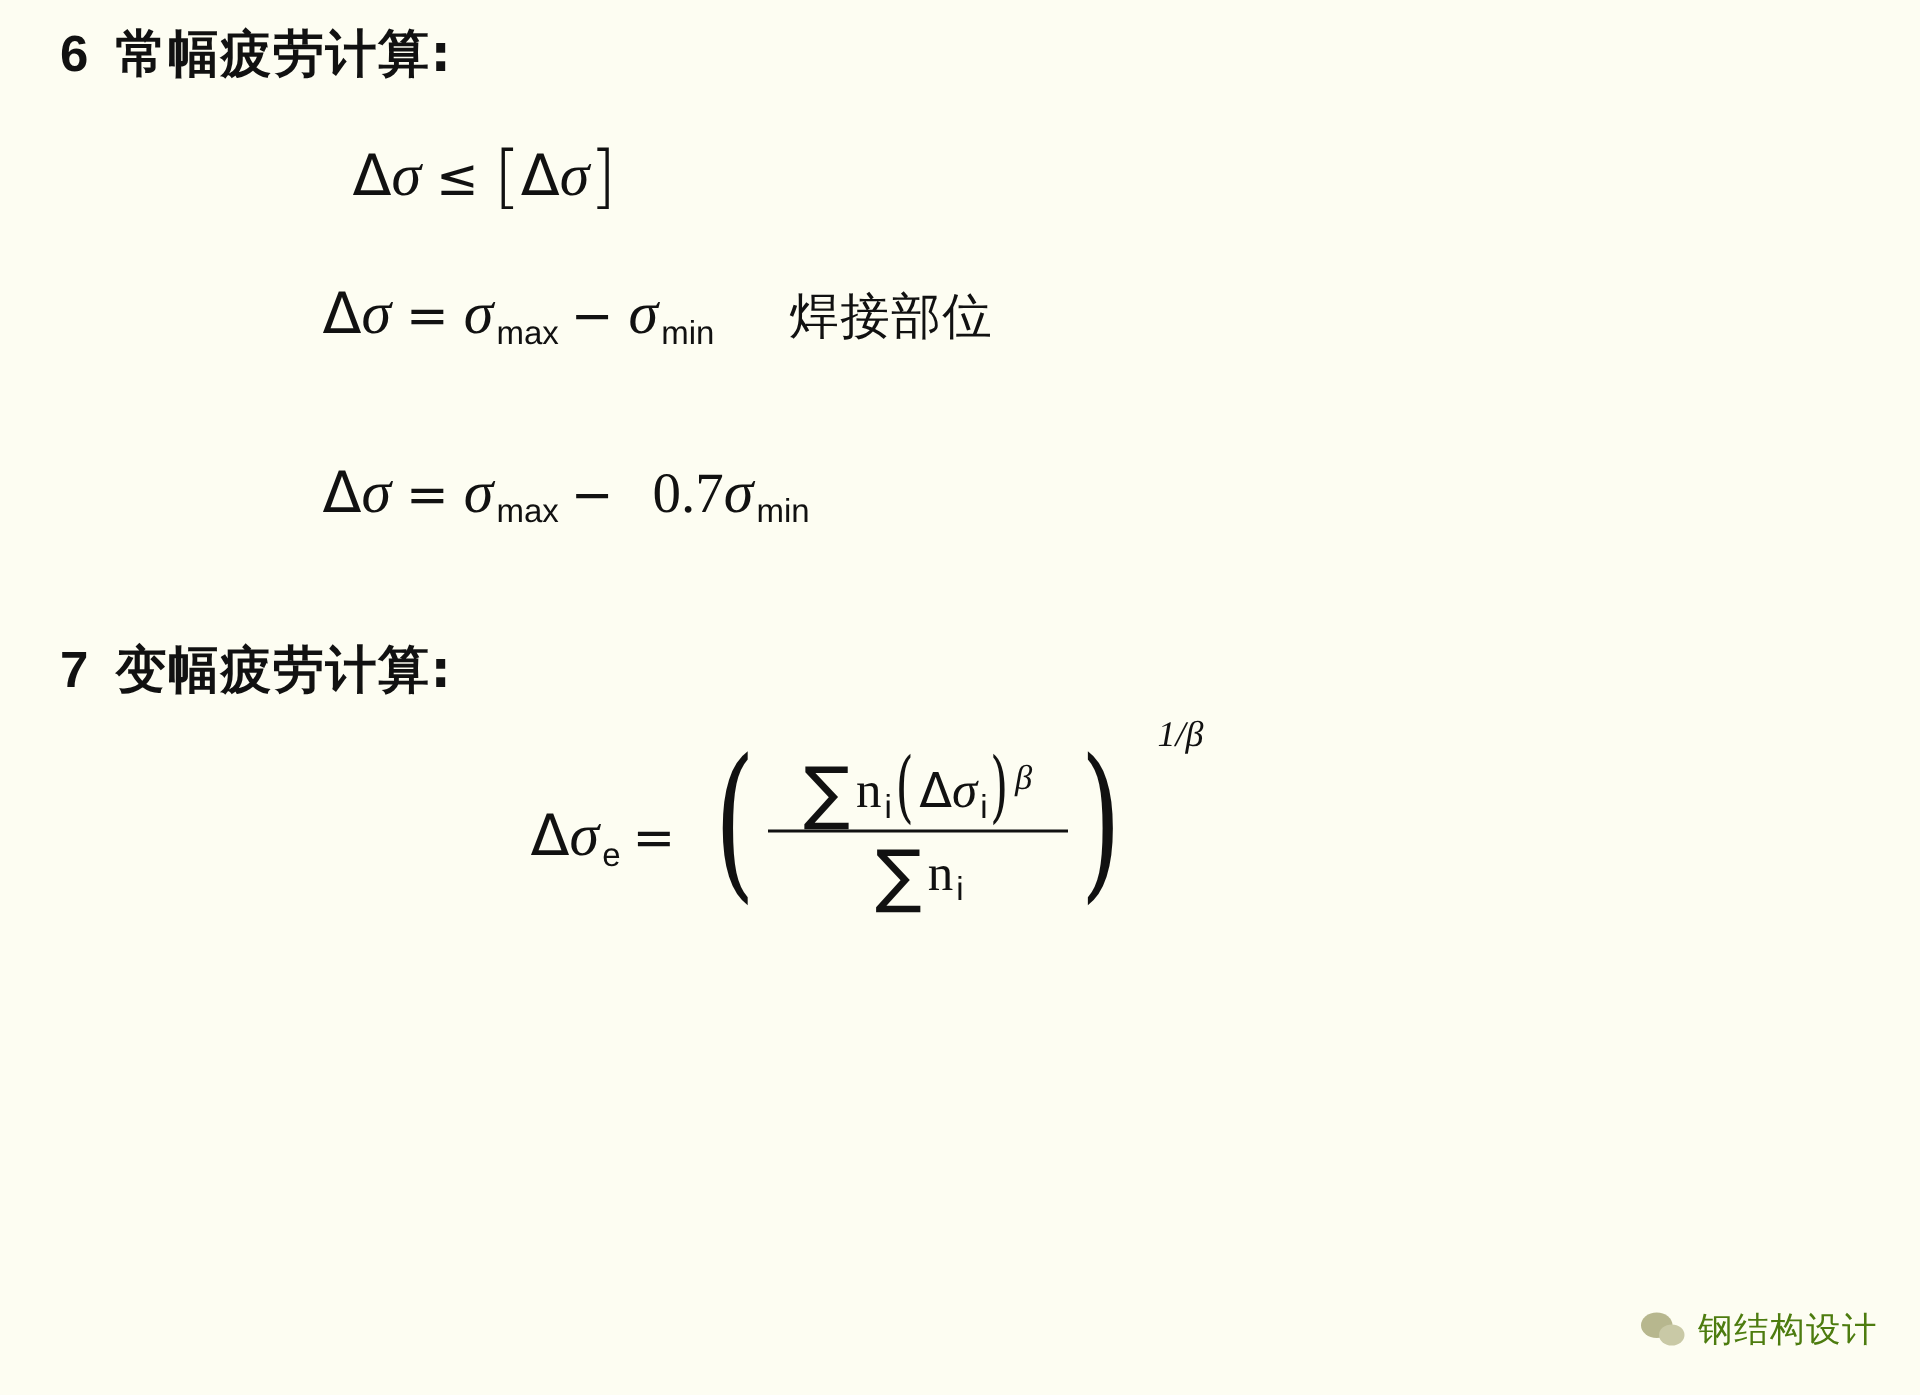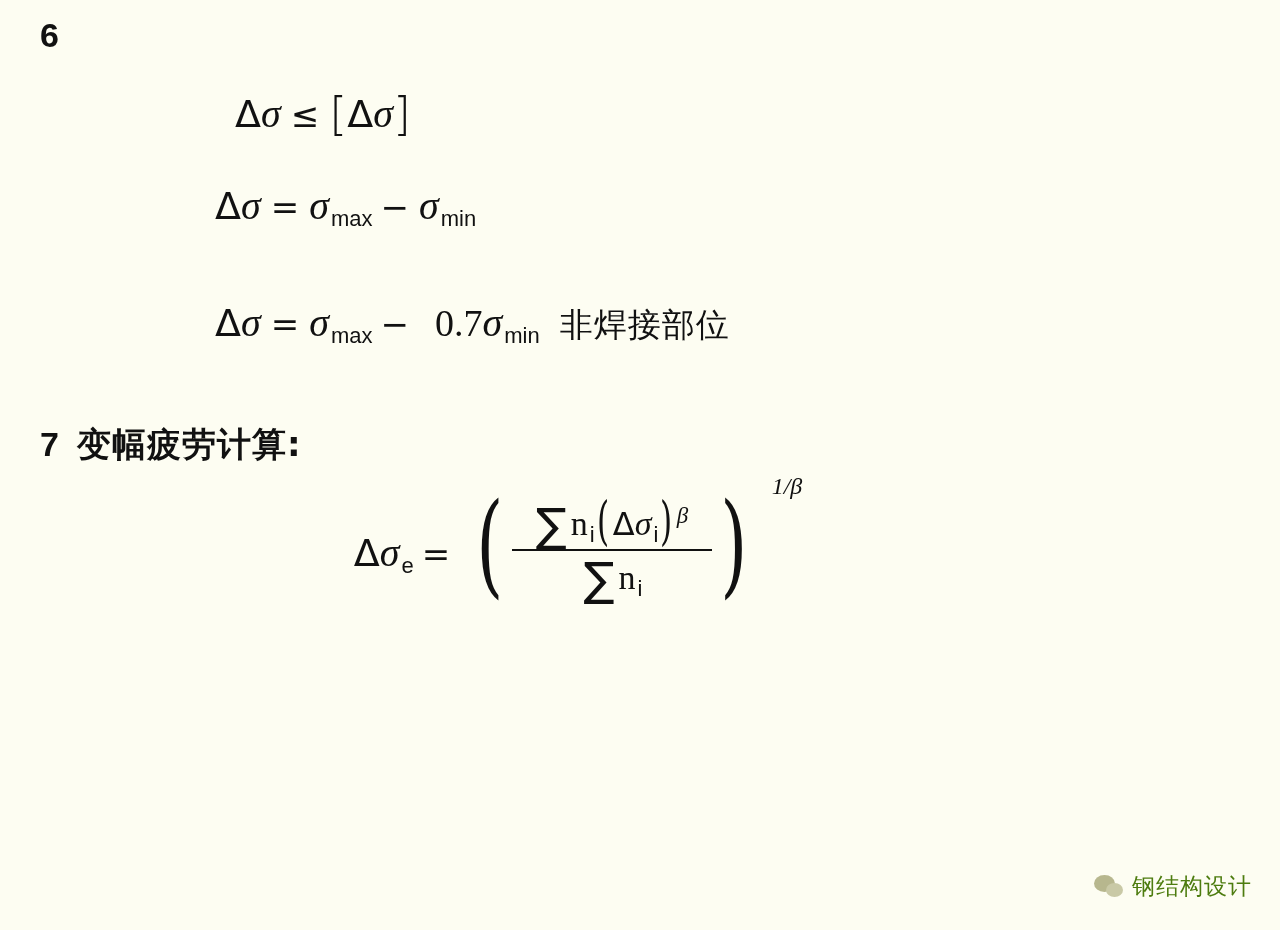--- a/index.html
+++ b/index.html
@@ -229,20 +229,21 @@
   .wechat-icon .b1 { width: 21px; height: 17px; left: 0; top: 1px; }
   .wechat-icon .b2 { width: 17px; height: 14px; left: 12px; top: 9px; background: #c9c9a6; }
 </style>
 </head>
 <body>
 
 <div class="slide">
 
   <div class="section-head">
     <span class="section-num">6</span>
+    <span class="section-title">常幅疲劳计算:</span>
   </div>
 
   <div class="math-block eq eq1">
     <span class="sym delta">Δ</span>
     <span class="sym">σ</span>
     <span class="op">≤</span>
     <span class="bracket">[</span>
     <span class="sym delta">Δ</span>
     <span class="sym">σ</span>
     <span class="bracket">]</span>
@@ -250,33 +251,33 @@
 
   <div class="math-block eq eq2">
     <span class="sym delta">Δ</span>
     <span class="sym">σ</span>
     <span class="op">=</span>
     <span class="sym">σ</span>
     <span class="sub">max</span>
     <span class="op">−</span>
     <span class="sym">σ</span>
     <span class="sub">min</span>
+    <span class="tail-label">焊接部位</span>
   </div>
 
   <div class="math-block eq eq3">
     <span class="sym delta">Δ</span>
     <span class="sym">σ</span>
     <span class="op">=</span>
     <span class="sym">σ</span>
     <span class="sub">max</span>
     <span class="op">−</span>
     <span class="num">0.7</span>
     <span class="sym">σ</span>
     <span class="sub">min</span>
-    <span class="tail-label tight">非焊接部位</span>
   </div>
 
 
   <div class="section-head" style="margin-top:78px;">
     <span class="section-num">7</span>
     <span class="section-title">变幅疲劳计算:</span>
   </div>
 
 
   <div class="math-block eq4">

